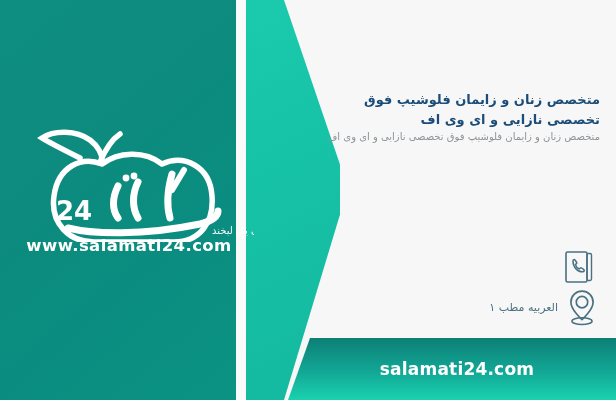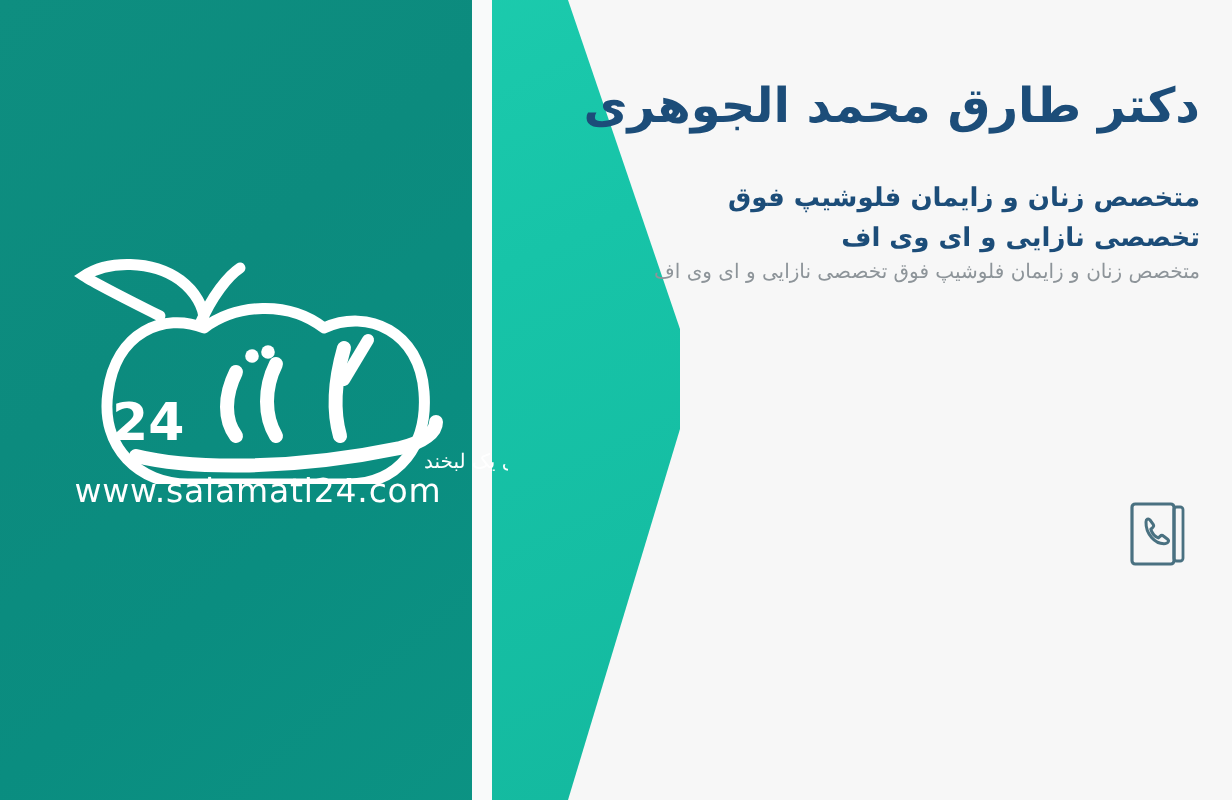--- a/index.html
+++ b/index.html
@@ -60,20 +60,21 @@
   .logo-svg{display:block;}
   .logo-url{
     position:absolute;
     left:0;top:124px;
     width:214px;
     text-align:center;
     color:#ffffff;
     font-size:16.5px;
     letter-spacing:.4px;
     font-family:"DejaVu Sans","Liberation Sans",sans-serif;
+    font-weight:bold;
   }
 
   
   .content{
     position:absolute;
     left:300px;top:0;
     width:316px;height:400px;
   }
   .doc-name{
     position:absolute;
@@ -183,34 +184,45 @@
 
       <text x="34" y="108" font-family="DejaVu Sans, sans-serif" font-size="26" font-weight="bold" fill="#ffffff">24</text>
 
       <text x="190" y="122" font-family="DejaVu Sans, sans-serif" font-size="10" fill="#ffffff" text-anchor="end" direction="rtl">به راحتی یک لبخند</text>
     </svg>
     <div class="logo-url">www.salamati24.com</div>
   </div>
 
   <div class="content">
 
-    <div class="doc-name">دکتر طارق محمد الجوهری</div>
 
     <div class="specialty-bold">متخصص زنان و زایمان فلوشیپ فوق تخصصی نازایی و ای وی اف</div>
 
     <div class="specialty-grey">متخصص زنان و زایمان فلوشیپ فوق تخصصی نازایی و ای وی اف</div>
 
     <div class="contact-phone">
       <svg width="30" height="34" viewBox="0 0 30 34">
         <rect x="2" y="2" width="21" height="30" rx="1.6" fill="none" stroke="#4a7181" stroke-width="1.6"></rect>
         <rect x="23" y="3.5" width="4.5" height="27" rx="1.4" fill="none" stroke="#4a7181" stroke-width="1.4"></rect>
         <path d="M9 11 C 9 9.6, 10.2 9, 11 10 L 12.6 12.2 C 13 12.8, 12.8 13.4, 12.2 13.9
                  L 11.4 14.6 C 12 16.6, 13.4 18.2, 15.2 19 L 16 18.2
                  C 16.5 17.7, 17.2 17.6, 17.7 18 L 19.8 19.6 C 20.7 20.3, 20.2 21.6, 18.8 21.8
                  C 13.4 22.4, 8.8 16.6, 9 11 Z" fill="none" stroke="#4a7181" stroke-width="1.5" stroke-linejoin="round"></path>
       </svg>
     </div>
 
+    <div class="contact-loc">
+      <svg class="loc-icon" viewBox="0 0 34 36">
+        <path d="M17 3 C 11 3, 6.5 7.6, 6.5 13.4 C 6.5 20.6, 17 30, 17 30
+                 C 17 30, 27.5 20.6, 27.5 13.4 C 27.5 7.6, 23 3, 17 3 Z" fill="none" stroke="#4a7181" stroke-width="1.6" stroke-linejoin="round"></path>
+        <circle cx="17" cy="13.4" r="5.4" fill="none" stroke="#4a7181" stroke-width="1.6"></circle>
+        <ellipse cx="17" cy="31.4" rx="9.5" ry="3.2" fill="none" stroke="#4a7181" stroke-width="1.5"></ellipse>
+      </svg>
+      <span class="loc-text">العربیه مطب ۱</span>
+    </div>
 
   </div>
 
+  <div class="bottom-banner">
+    <div class="banner-text">salamati24.com</div>
+  </div>
 
 </div>
 
 </body></html>

